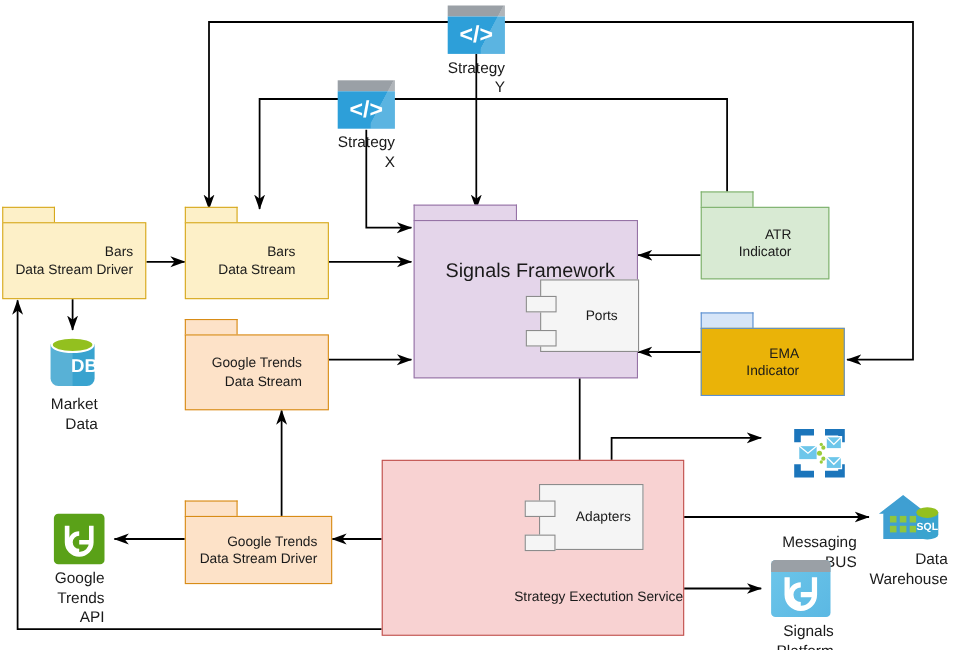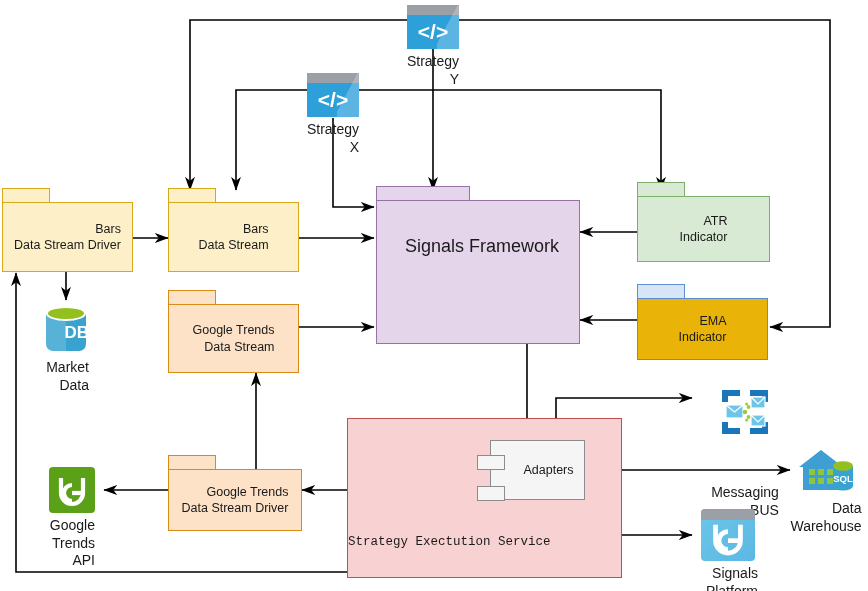--- a/index.html
+++ b/index.html
@@ -62,24 +62,23 @@
   
   .region {
     position: absolute;
     box-sizing: border-box;
     border: 1px solid;
   }
   .region .region-label {
     position: absolute;
     left: 0;
     right: 0;
-    text-align: left;
+    text-align: right;
     font-size: 12.5px;
     color: #1a1a1a;
-    font-family: Liberation Mono, monospace;
   }
   
   .component {
     position: absolute;
     box-sizing: border-box;
     background: #f5f5f5;
     border: 1px solid #8c8c8c;
     display: flex;
     align-items: center;
     justify-content: center;
@@ -244,39 +243,44 @@
     <div class="body" style="background:#fde2c8; border-color:#d88c16;">Google Trends
 Data Stream</div>
   </div>
 
   <div class="pkg" style="left:168px; top:455px; width:134px; height:76px;">
     <div class="tab" style="background:#fde2c8; border-color:#d88c16;"></div>
     <div class="body" style="background:#fde2c8; border-color:#d88c16;">Google Trends
 Data Stream Driver</div>
   </div>
 
-  <div class="pkg" style="left:637px; top:182px; width:133px; height:80px;">
+  <div class="pkg" style="left:637px; top:174px; width:117px; height:80px;">
     <div class="tab" style="background:#d8ead3; border-color:#7cb06a;"></div>
     <div class="body" style="background:#d8ead3; border-color:#7cb06a;">ATR
 Indicator</div>
   </div>
 
   <div class="pkg" style="left:637px; top:284px; width:131px; height:76px;">
     <div class="tab" style="background:#d6e5f8; border-color:#5b8fd0;"></div>
     <div class="body" style="background:#eab308; border-color:#5b8fd0;">EMA
 Indicator</div>
   </div>
 
   <div class="pkg" style="left:376px; top:186px; width:204px; height:158px;">
     <div class="tab" style="width:94px; background:#e4d5ea; border-color:#9673a6;"></div>
     <div class="body" style="background:#e4d5ea; border-color:#9673a6; align-items:flex-start; justify-content:flex-start;">
       <span style="margin:34px 0 0 28px; font-size:18px;">Signals Framework</span>
     </div>
   </div>
 
+  <div class="component" style="left:491px; top:254px; width:90px; height:66px;">
+    <div class="lug a"></div>
+    <div class="lug b"></div>
+    <span class="clabel">Ports</span>
+  </div>
 
   <div class="region" style="left:347px; top:418px; width:275px; height:160px;
               background:#f8d2d2; border-color:#c0504d;">
     <span class="region-label" style="top:116px;">Strategy Exectution Service</span>
   </div>
 
   <div class="component" style="left:490px; top:440px; width:95px; height:60px;">
     <div class="lug a"></div>
     <div class="lug b"></div>
     <span class="clabel">Adapters</span>

